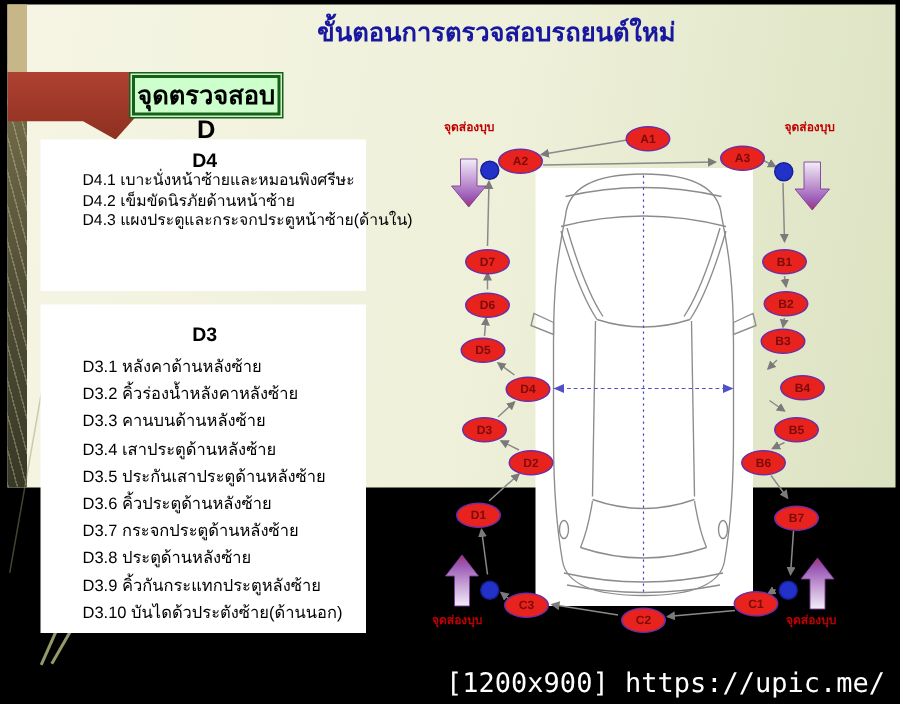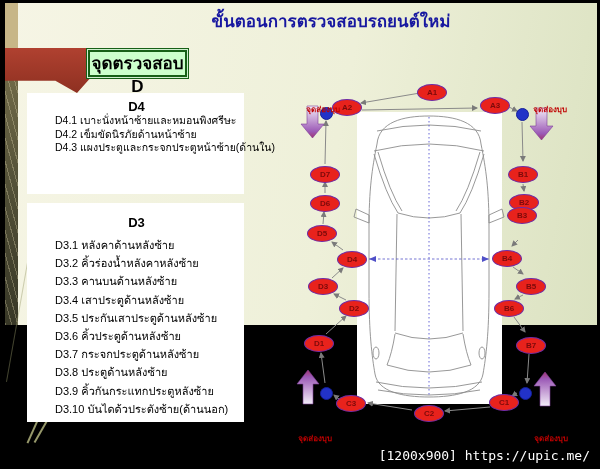--- a/index.html
+++ b/index.html
@@ -34,25 +34,25 @@
   #panel-d3 h3{margin-bottom:6px;}
   #panel-d3 .itm{line-height:18.2px;font-size:11px;}
   
   .canvas{position:absolute;left:352px;top:109px;width:145px;height:292px;background:#fff;z-index:2;}
   svg.art{position:absolute;left:0;top:0;z-index:4;pointer-events:none;}
   .node{position:absolute;width:30px;height:17px;z-index:5;border-radius:50%;
         background:#E8221C;border:1px solid #6C2DA8;box-sizing:border-box;
         text-align:center;line-height:15px;font-size:8px;font-weight:bold;color:#7B0A0A;}
   .dot{position:absolute;width:13px;height:13px;border-radius:50%;z-index:5;
        background:#2232C8;border:1px solid #15209A;box-sizing:border-box;}
-  .spot{position:absolute;width:44px;z-index:5;text-align:right;
-        font-size:8px;font-weight:bold;color:#C00000;margin-top:25px;}
+  .spot{position:absolute;width:44px;z-index:5;text-align:left;
+        font-size:8px;font-weight:bold;color:#C00000;}
   
   .footer{position:absolute;left:0;top:445px;width:592px;height:24px;background:#000;
-          color:#fff;font-family:"DejaVu Sans Mono",monospace;font-size:13px;
+          color:#fff;font-family:"DejaVu Sans Mono",monospace;font-size:18px;
           text-align:right;line-height:22px;padding-right:2px;box-sizing:border-box;z-index:6;}
 </style>
 </head>
 <body>
 
 <div id="root">
   <div class="slide">
 
     <div class="band"></div>
     <div class="band-top"></div>
@@ -169,22 +169,22 @@
         <path d="M303,367 L314,381 L308,381 L308,401 L298,401 L298,381 L292,381 Z" fill="url(#gup)"></path>
         <path d="M540,369 L551,383 L545,383 L545,403 L535,403 L535,383 L529,383 Z" fill="url(#gup)"></path>
       </g>
     </svg>
 
     <div class="node" style="left:412px;top:81px">A1</div>
     <div class="node" style="left:327px;top:96px">A2</div>
     <div class="node" style="left:475px;top:94px">A3</div>
     <div class="node" style="left:503px;top:163px">B1</div>
     <div class="node" style="left:504px;top:191px">B2</div>
-    <div class="node" style="left:502px;top:204px">B3</div>
-    <div class="node" style="left:487px;top:247px">B4</div>
+    <div class="node" style="left:502px;top:216px">B3</div>
+    <div class="node" style="left:515px;top:247px">B4</div>
     <div class="node" style="left:511px;top:275px">B5</div>
     <div class="node" style="left:489px;top:297px">B6</div>
     <div class="node" style="left:511px;top:334px">B7</div>
     <div class="node" style="left:484px;top:391px">C1</div>
     <div class="node" style="left:409px;top:402px">C2</div>
     <div class="node" style="left:331px;top:392px">C3</div>
     <div class="node" style="left:299px;top:332px">D1</div>
     <div class="node" style="left:334px;top:297px">D2</div>
     <div class="node" style="left:303px;top:275px">D3</div>
     <div class="node" style="left:332px;top:248px">D4</div>

